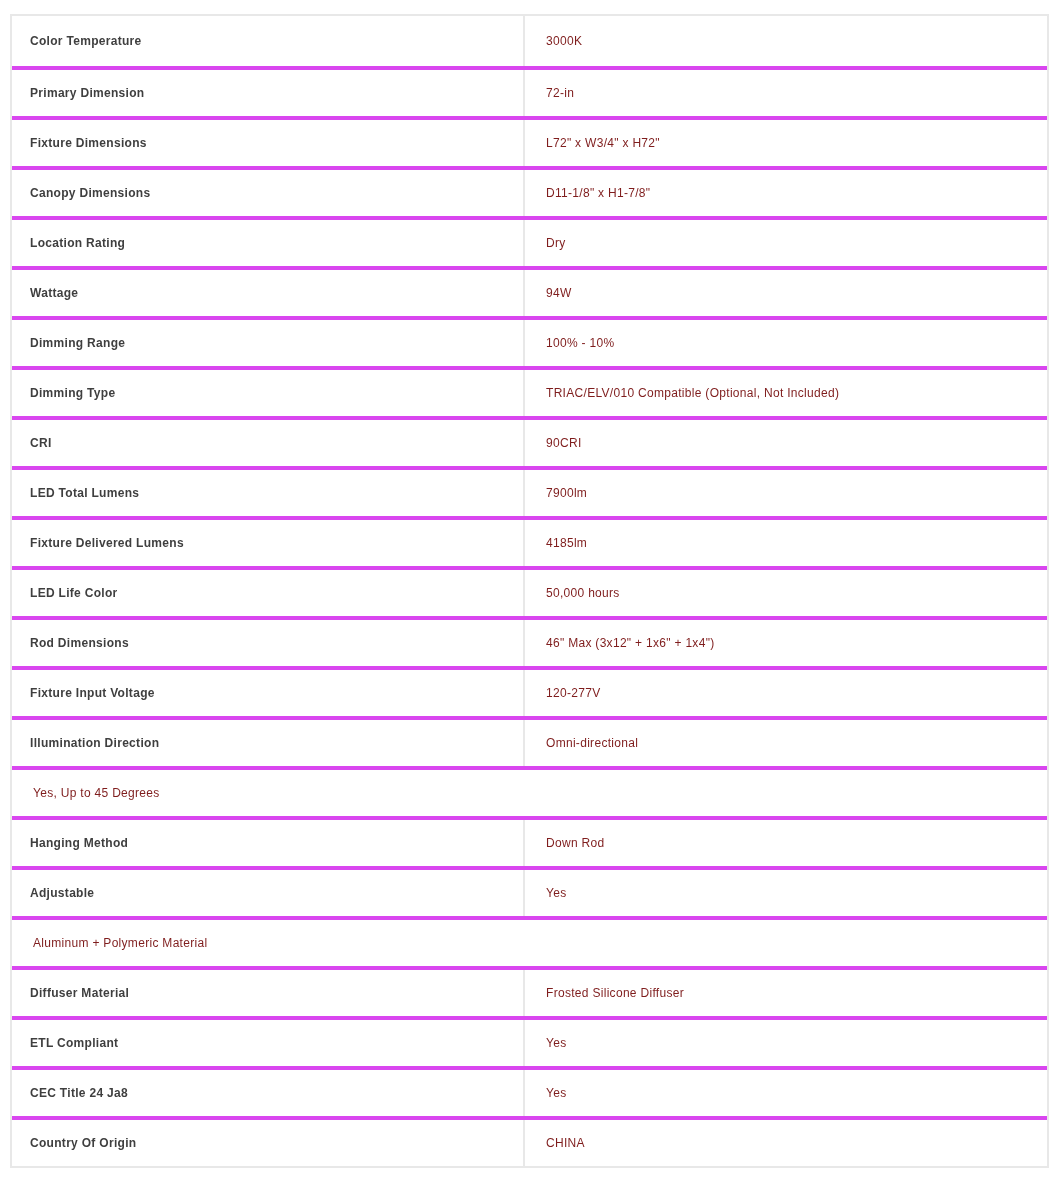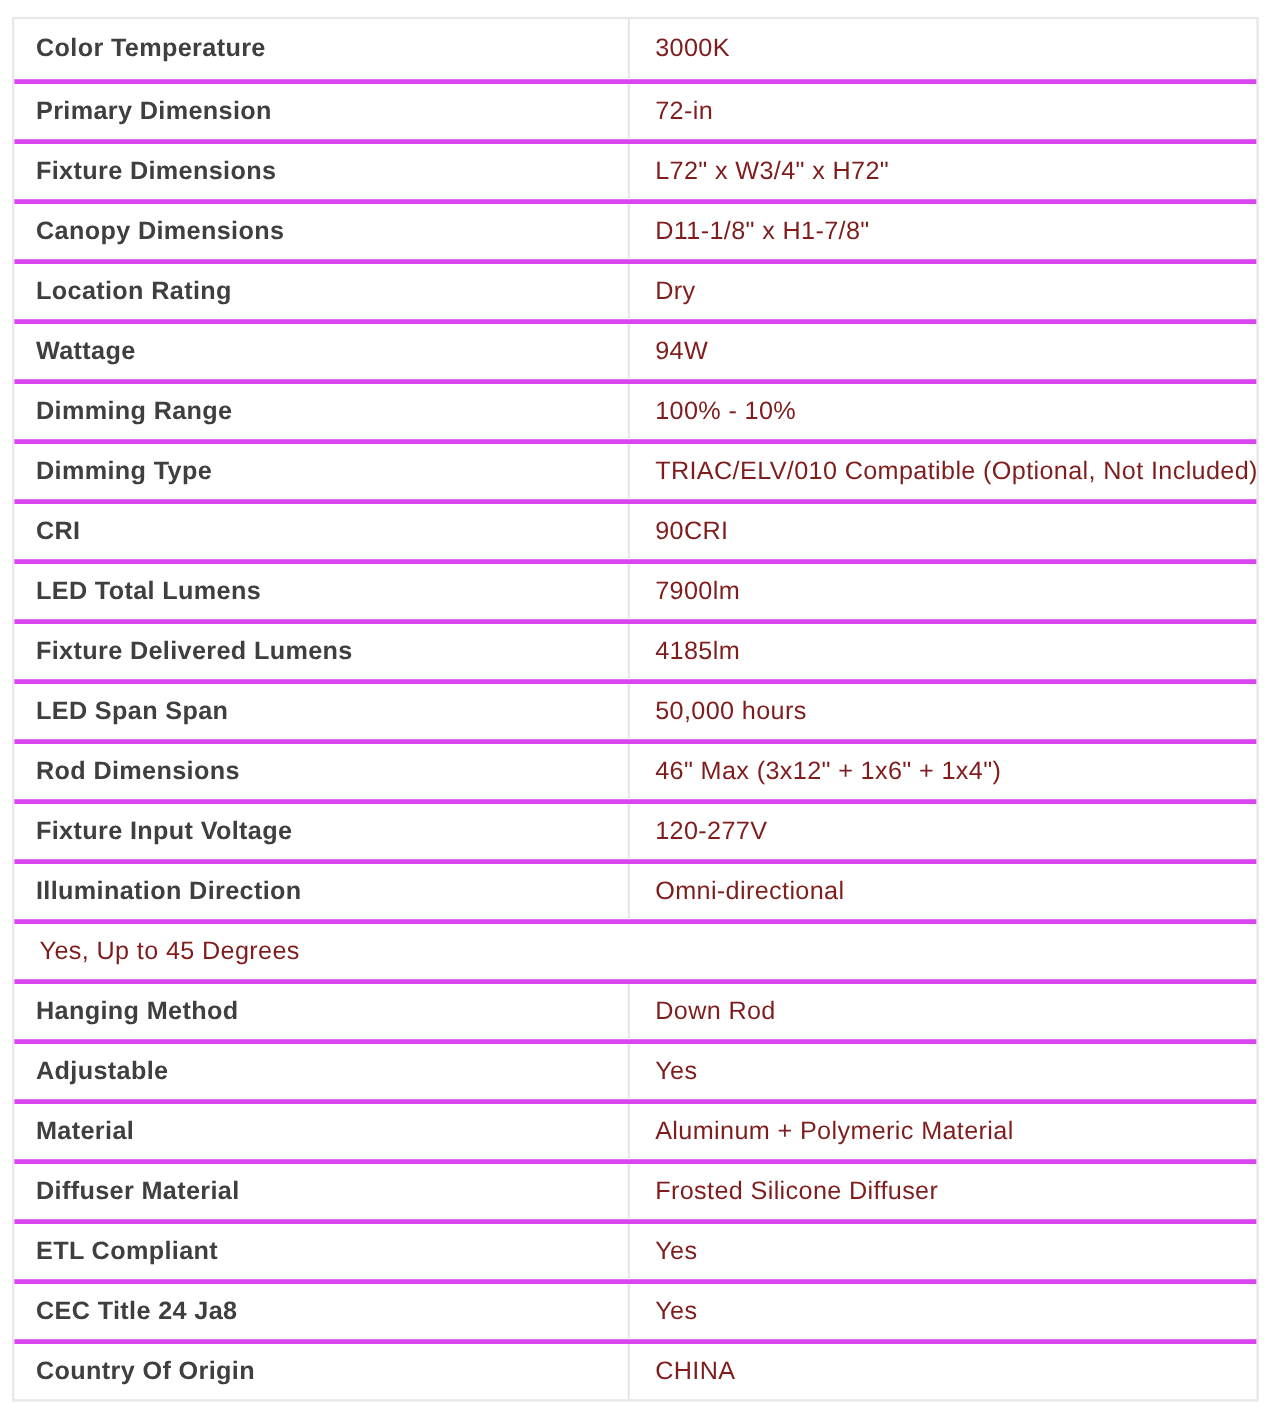--- a/index.html
+++ b/index.html
@@ -27,21 +27,21 @@
     height: 50px;
     box-sizing: border-box;
   }
   .spec-row + .spec-row {
     border-top: 4px solid #d946ef;
   }
   .spec-cell {
     display: flex;
     align-items: center;
     box-sizing: border-box;
-    font-size: 21px;
+    font-size: 12px;
     letter-spacing: 0.3px;
     white-space: nowrap;
     overflow: hidden;
   }
   .spec-label {
     border-right: 2px solid #e8e8e8;
     padding-left: 18px;
     font-weight: 700;
     color: #3f3f3f;
   }
@@ -105,21 +105,21 @@
     <div class="spec-cell spec-label">LED Total Lumens</div>
     <div class="spec-cell spec-value">7900lm</div>
   </div>
 
   <div class="spec-row">
     <div class="spec-cell spec-label">Fixture Delivered Lumens</div>
     <div class="spec-cell spec-value">4185lm</div>
   </div>
 
   <div class="spec-row">
-    <div class="spec-cell spec-label">LED Span Span</div>
+    <div class="spec-cell spec-label">LED Life Color</div>
     <div class="spec-cell spec-value">50,000 hours</div>
   </div>
 
   <div class="spec-row">
     <div class="spec-cell spec-label">Rod Dimensions</div>
     <div class="spec-cell spec-value">46" Max (3x12" + 1x6" + 1x4")</div>
   </div>
 
   <div class="spec-row">
     <div class="spec-cell spec-label">Fixture Input Voltage</div>
@@ -139,21 +139,20 @@
     <div class="spec-cell spec-label">Hanging Method</div>
     <div class="spec-cell spec-value">Down Rod</div>
   </div>
 
   <div class="spec-row">
     <div class="spec-cell spec-label">Adjustable</div>
     <div class="spec-cell spec-value">Yes</div>
   </div>
 
   <div class="spec-row">
-    <div class="spec-cell spec-label">Material</div>
     <div class="spec-cell spec-value">Aluminum + Polymeric Material</div>
   </div>
 
   <div class="spec-row">
     <div class="spec-cell spec-label">Diffuser Material</div>
     <div class="spec-cell spec-value">Frosted Silicone Diffuser</div>
   </div>
 
   <div class="spec-row">
     <div class="spec-cell spec-label">ETL Compliant</div>

